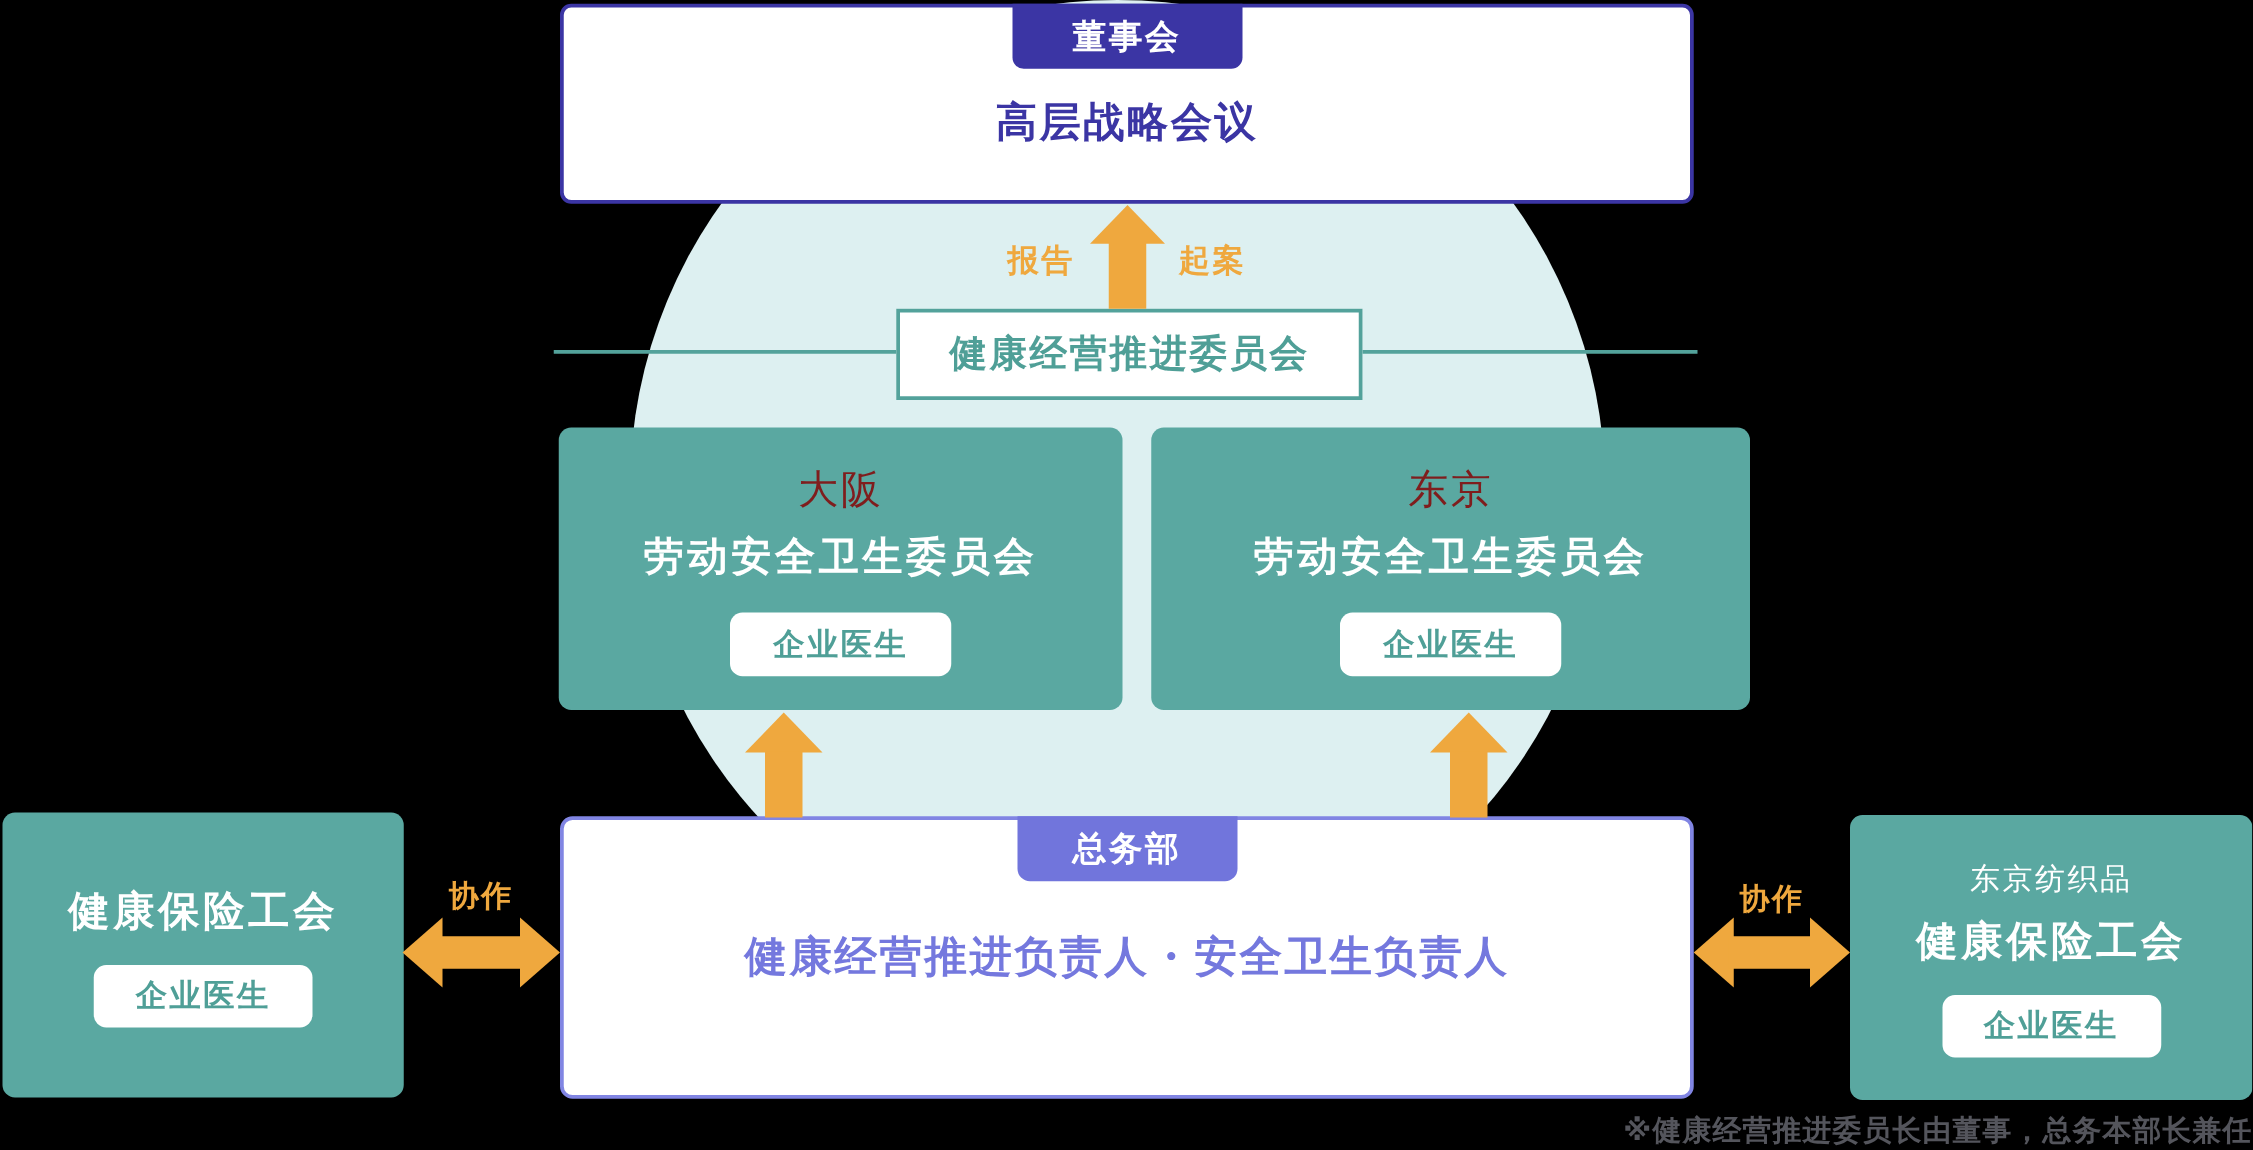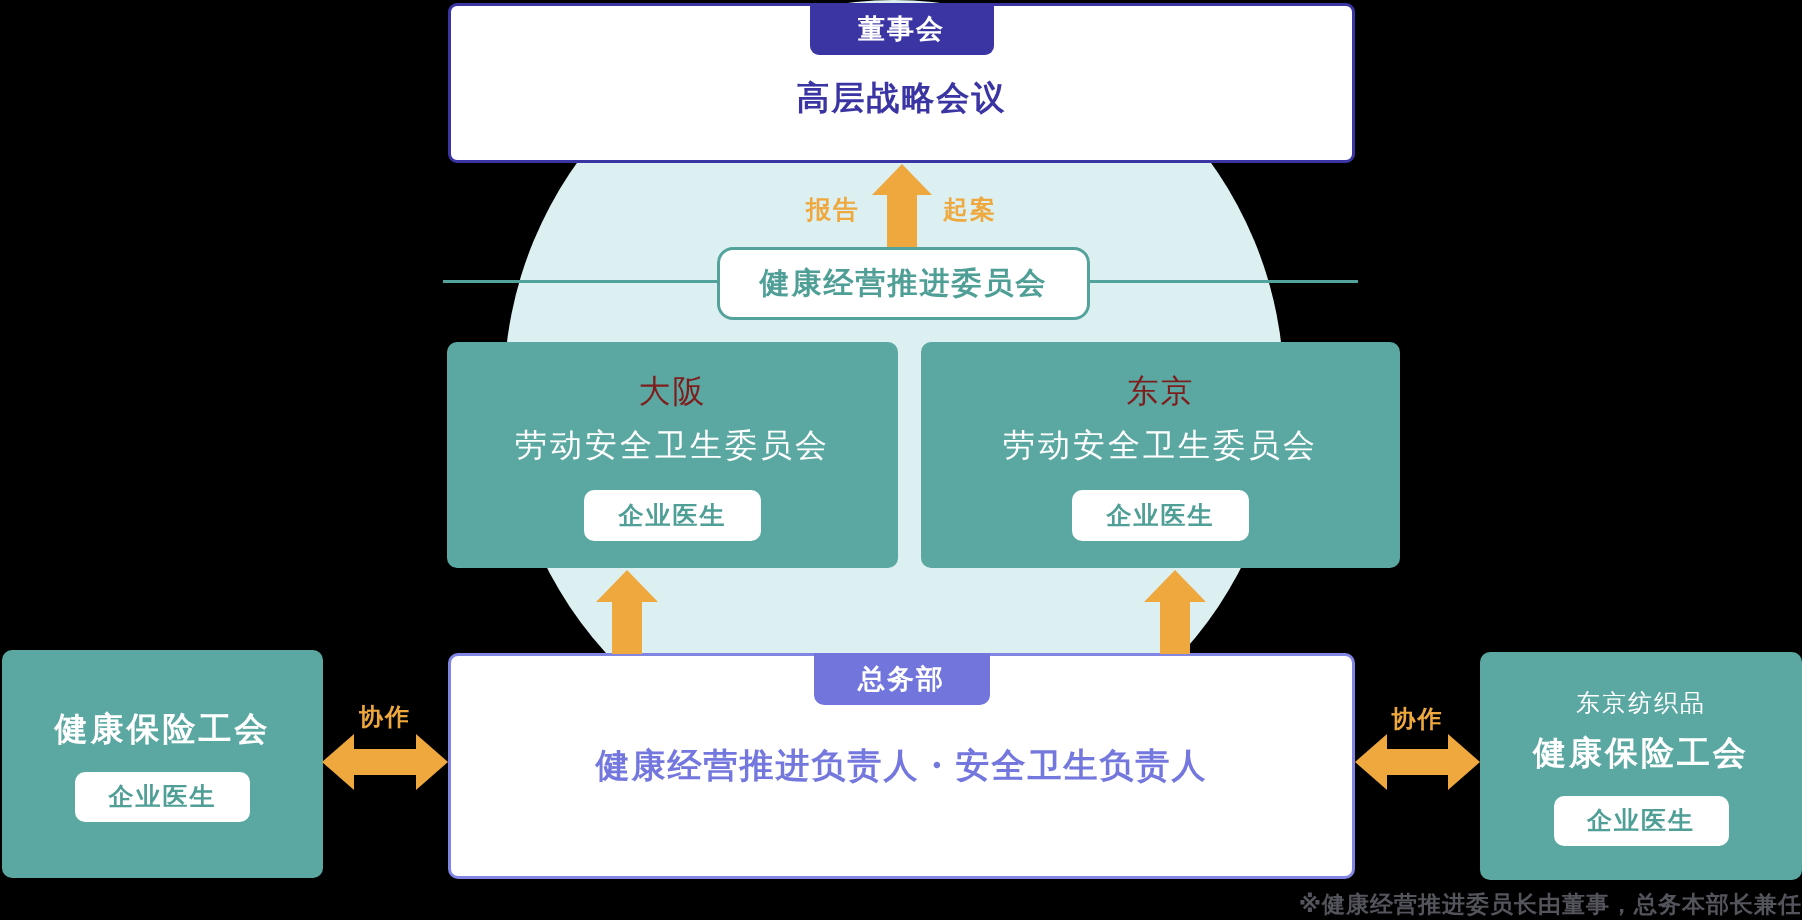--- a/index.html
+++ b/index.html
@@ -29,33 +29,33 @@
   .badge{
     position:absolute;left:50%;transform:translateX(-50%);top:-3px;
     display:flex;align-items:center;justify-content:center;
     color:#fff;font-weight:700;font-size:27px;letter-spacing:2px;z-index:3;
   }
   .badge-indigo{width:184px;height:52px;background:#3b35a4;border-radius:0 0 9px 9px;}
   .badge-periwinkle{width:176px;height:52px;background:#7175dc;border-radius:0 0 10px 10px;}
   
   .committee-box{
     position:absolute;left:717px;top:247px;width:373px;height:73px;
-    background:#fff;border:3px solid #53a29b;border-radius:16px;box-sizing:border-box;
+    background:#fff;border:3px solid #53a29b;border-radius:0;box-sizing:border-box;
     display:flex;align-items:center;justify-content:center;z-index:2;
     color:#4f9f97;font-size:30px;font-weight:700;letter-spacing:2px;
   }
   
   .teal-box{
     position:absolute;top:342px;height:226px;background:#5aa8a1;border-radius:10px;
     display:flex;flex-direction:column;align-items:center;justify-content:center;z-index:2;
   }
   .teal-box.left{left:447px;width:451px;}
   .teal-box.right{left:921px;width:479px;}
   .loc-label{color:#7f1d1d;font-size:32px;letter-spacing:2px;margin-bottom:10px;}
-  .teal-title{color:#fff;font-size:32px;font-weight:400;letter-spacing:3px;margin-bottom:22px;}
+  .teal-title{color:#fff;font-size:32px;font-weight:700;letter-spacing:3px;margin-bottom:22px;}
   .pill{
     background:#fff;border-radius:10px;width:177px;height:51px;
     display:flex;align-items:center;justify-content:center;
     color:#4f9f97;font-size:25px;font-weight:600;letter-spacing:2px;text-align:right;
   }
   
   .bottom-box{
     left:448px;top:653px;width:907px;height:226px;
     border:3px solid #8185e3;border-radius:10px;
     display:flex;align-items:center;justify-content:center;

